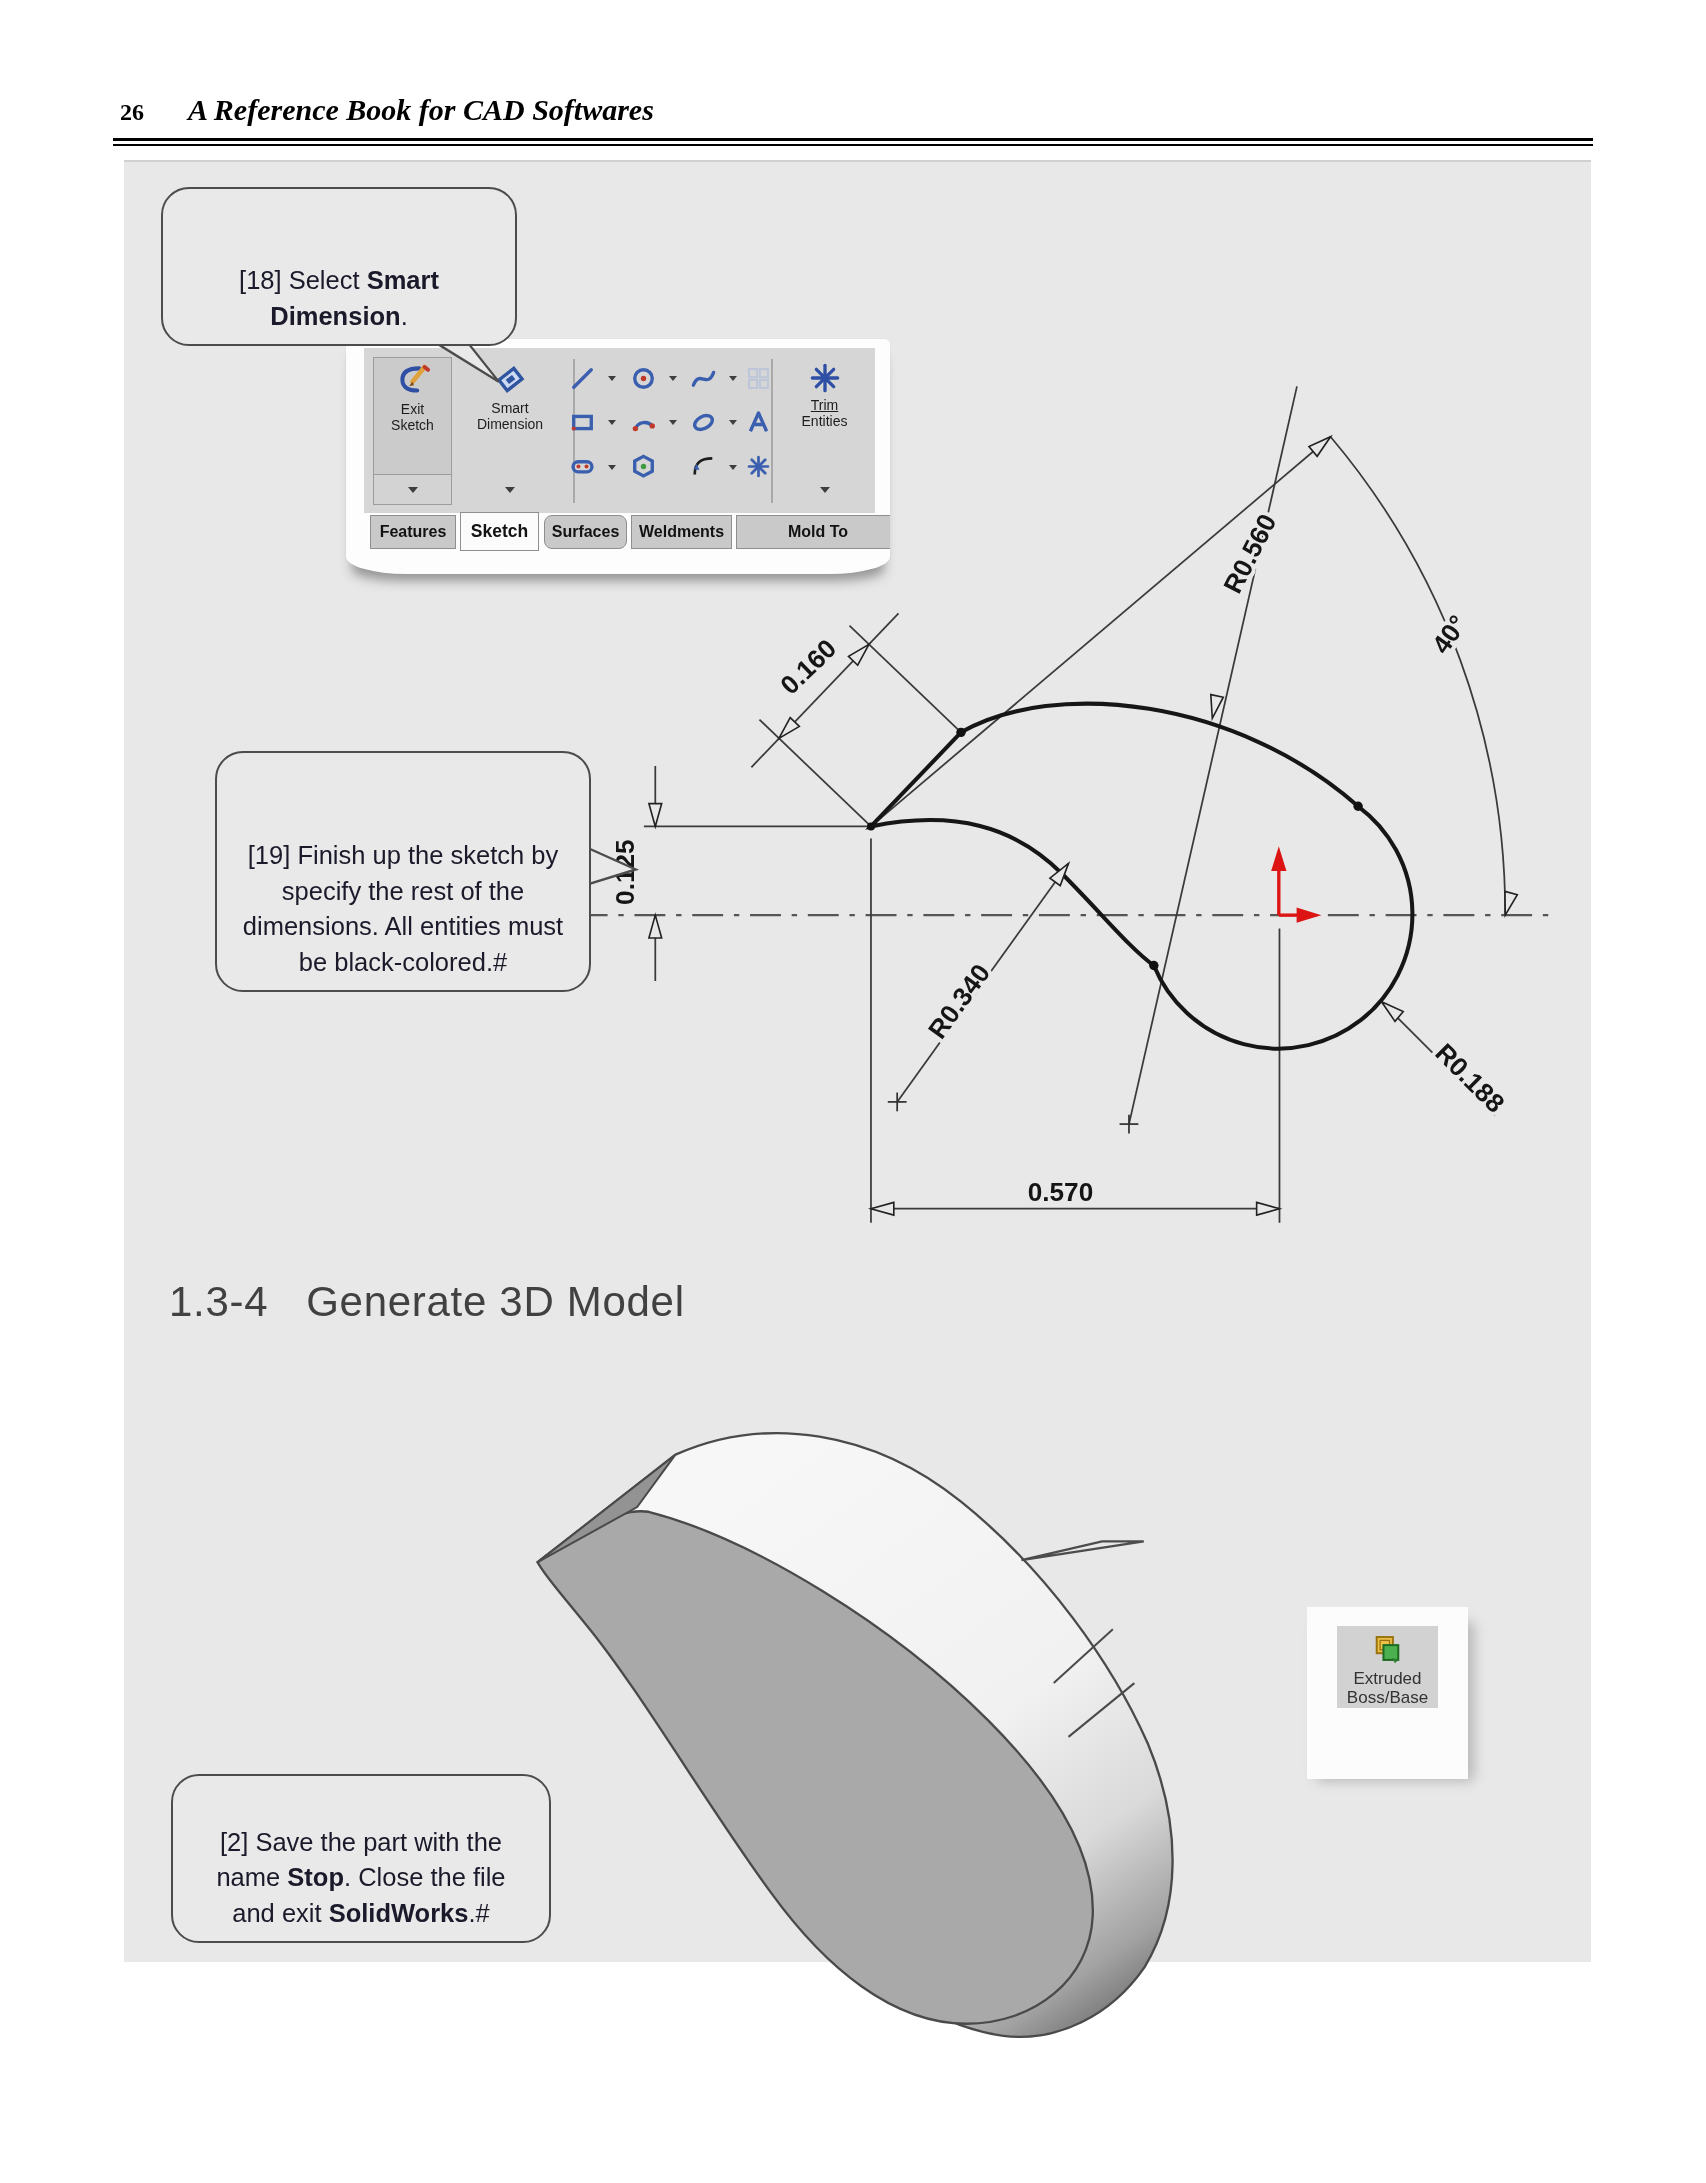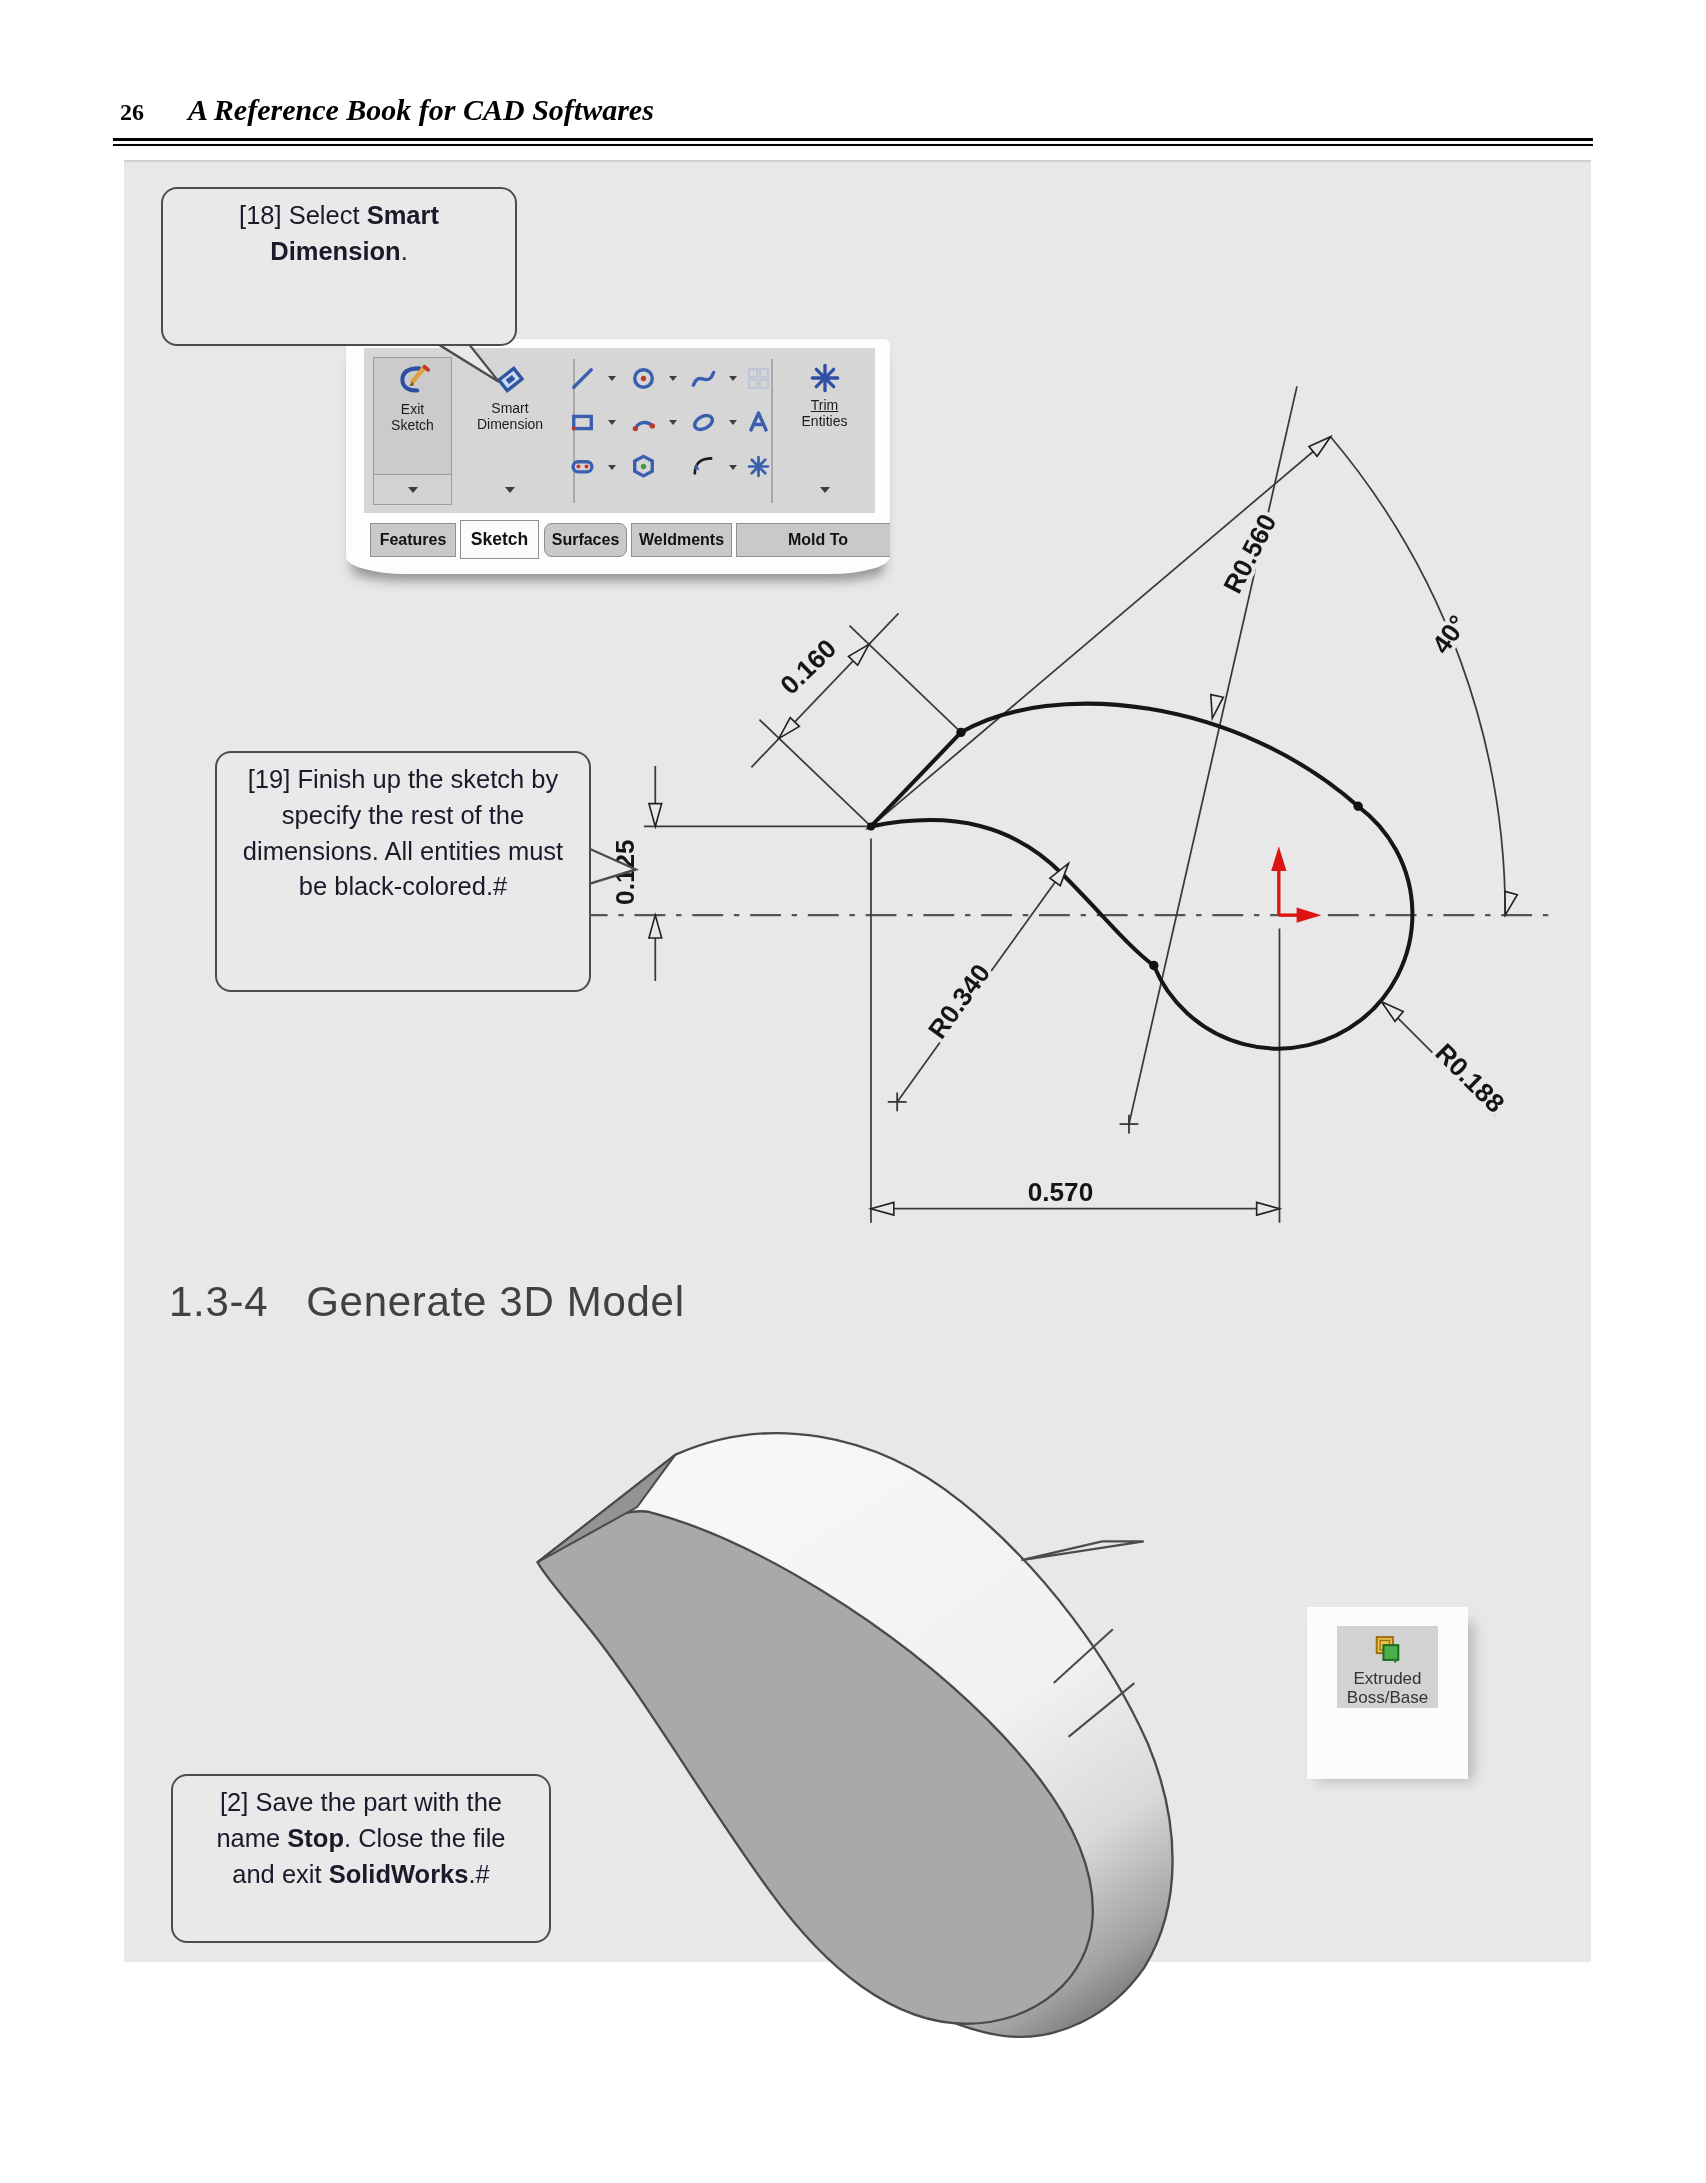--- a/index.html
+++ b/index.html
@@ -10,23 +10,23 @@
   #hdr .pagenum{font-family:"Liberation Serif",serif;font-weight:bold;font-size:24px;}
   #hdr .booktitle{font-family:"Liberation Serif",serif;font-weight:bold;font-style:italic;
                   font-size:30px;margin-left:44px;}
   .rule{position:absolute;left:113px;width:1480px;background:#000;}
   #rule1{top:138px;height:2.7px;}
   #rule2{top:144px;height:2px;}
   
   #panel{position:absolute;left:124px;top:160px;width:1467px;height:1800px;background:#e8e8e8;
          border-top:2.7px solid #d0d0d0;}
   
-  .callout{position:absolute;background:#e9e9e9;border:2.7px solid #4c4c4c;border-radius:16px;
+  .callout{position:absolute;background:#e9e9e9;border:2.7px solid #4c4c4c;border-radius:28px;
            color:#1a1a2b;font-size:25.5px;line-height:1.40;text-align:center;
-           display:flex;align-items:flex-start;justify-content:center;box-sizing:border-box;
+           display:flex;align-items:flex-end;justify-content:center;box-sizing:border-box;
            padding:9.4px 20px;z-index:30;}
   .callout b{font-weight:bold;}
   
   #tbcard{position:absolute;left:346px;top:339px;width:544px;height:235px;background:#fdfdfd;
           border-radius:5.4px 5.4px 60px 60px / 5.4px 5.4px 17.5px 17.5px;
           box-shadow:0 13.4px 10.8px -6.7px rgba(70,70,70,.5), 0 0 0 0.7px #e2e2e2;
           overflow:hidden;z-index:10;}
   #tbbg{position:absolute;left:17.5px;top:9.4px;width:511px;height:165px;background:#d6d6d6;}
   .tbtn{position:absolute;box-sizing:border-box;text-align:center;color:#1d1d1d;font-size:14px;line-height:16px;}
   #btn-exit{left:27px;top:17.5px;width:79px;height:118px;background:#cbcbcb;border:1.3px solid #9c9c9c;}
@@ -38,21 +38,21 @@
   #btn-trim-dd{left:435px;top:136px;width:87px;height:30px;display:flex;align-items:center;justify-content:center;}
   .vdiv{position:absolute;top:20px;width:2px;height:144px;background:#a9a9a9;}
   .caret{width:0;height:0;border-left:5.4px solid transparent;border-right:5.4px solid transparent;
          border-top:6.7px solid #3e3e3e;}
   .gico{position:absolute;width:27px;height:27px;}
   .gcaret{position:absolute;width:10.8px;height:8px;display:flex;align-items:center;justify-content:center;}
   .tbicon{display:block;margin:5.4px auto 2.7px auto;}
   
   .tab{position:absolute;top:176px;height:34px;background:#c9c9c9;border:1.3px solid #8f8f8f;
        box-sizing:border-box;color:#121212;font-weight:bold;font-size:16px;
-       display:flex;align-items:center;justify-content:center;margin-top:8px;}
+       display:flex;align-items:center;justify-content:center;}
   .tab.active{background:#fbfbfb;top:173px;height:39px;font-size:17.5px;z-index:2;}
   
   #heading{position:absolute;left:169px;top:1278px;color:#414141;font-size:42px;z-index:5;
            letter-spacing:0.7px;}
   #heading .num{margin-right:38px;}
   
   #exshadow{position:absolute;left:1315px;top:1621px;width:160px;height:161px;background:#bcbcbc;
             filter:blur(6px);border-radius:8px;z-index:8;}
   #excard{position:absolute;left:1307px;top:1607px;width:161px;height:172px;background:#fcfcfc;z-index:9;
           clip-path:path("M0 0 H240 V206 C226 244 204 254 186 247 C156 236 152 206 120 206 C88 206 86 240 52 249 C28 254 8 238 0 206 Z");}

